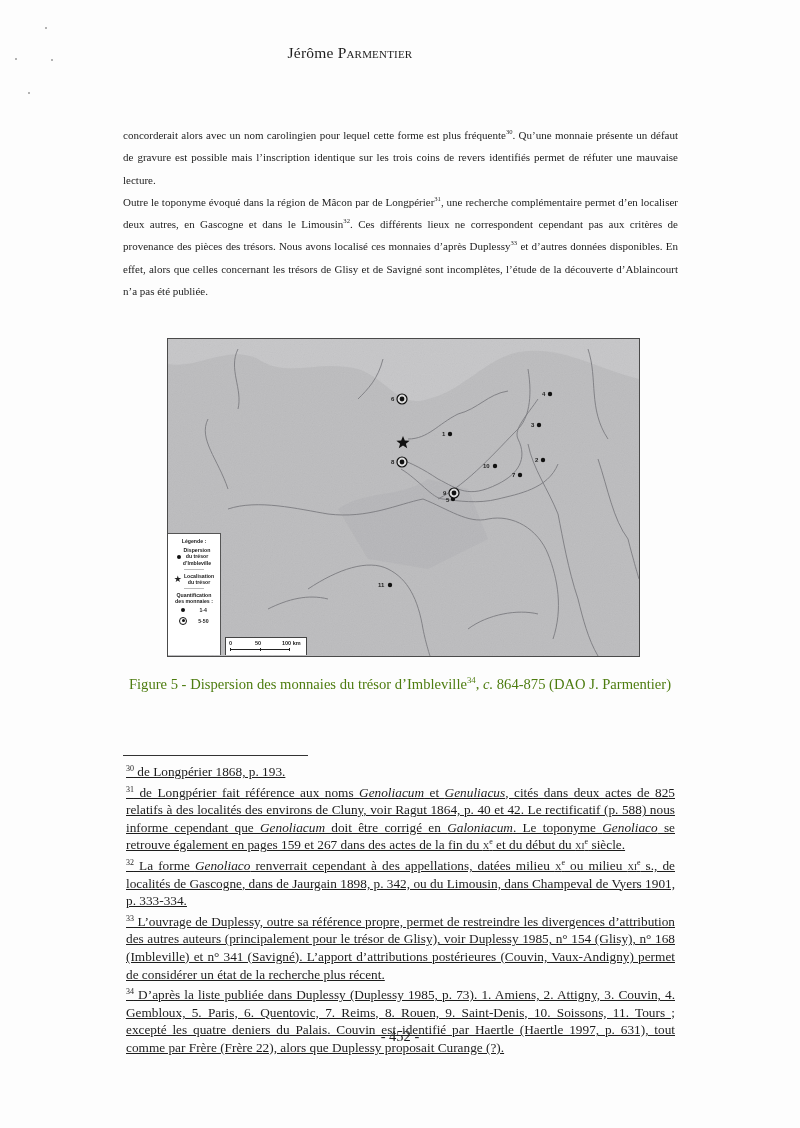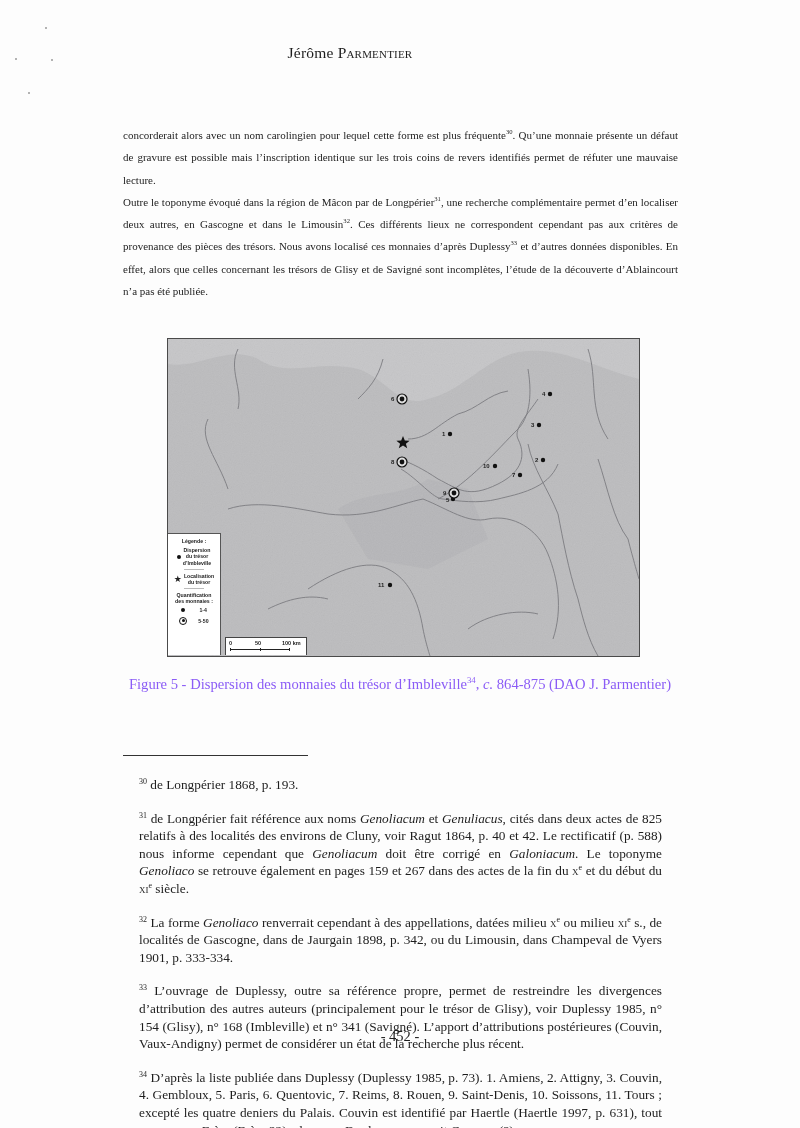--- a/index.html
+++ b/index.html
@@ -45,28 +45,28 @@
   .scalebar .lbl { position: absolute; top: 2px; }
   .scalebar .line { position: absolute; left: 4px; top: 11px; width: 60px; height: 1px; background: #222; }
   .scalebar .tick { position: absolute; top: 10px; width: 1px; height: 3px; background: #222; }
 
   .map-label {
     position: absolute; font-family: "Liberation Sans", "DejaVu Sans", sans-serif; font-size: 6px;
     font-weight: bold; color: #222; line-height: 6px;
   }
   .caption {
     position: absolute; top: 676px; left: 0; width: 800px; text-align: center;
-    font-size: 14.6px; color: #8b5cf6;
+    font-size: 14.6px; color: #4d7c0f;
   }
   .fn-rule { position: absolute; left: 123px; top: 755px; width: 185px; height: 1px; background: #333; }
   .footnotes {
     position: absolute; top: 760px; left: 123px; width: 555px; font-size: 13.3px; line-height: 17.6px;
     text-align: justify;
   }
-  .footnotes p { margin: 16px; }
+  .footnotes p { margin: 3px; text-decoration: underline; }
   .page-num { position: absolute; top: 1028px; left: 0; width: 800px; text-align: center; font-size: 14.5px; }
   .speck { position: absolute; width: 2px; height: 2px; background: #9a9a9a; border-radius: 50%; }
 </style>
 </head>
 <body>
 
 <div class="speck" style="left:45px;top:27px;"></div>
 <div class="speck" style="left:15px;top:58px;"></div>
 <div class="speck" style="left:51px;top:59px;"></div>
 <div class="speck" style="left:28px;top:92px;"></div>

